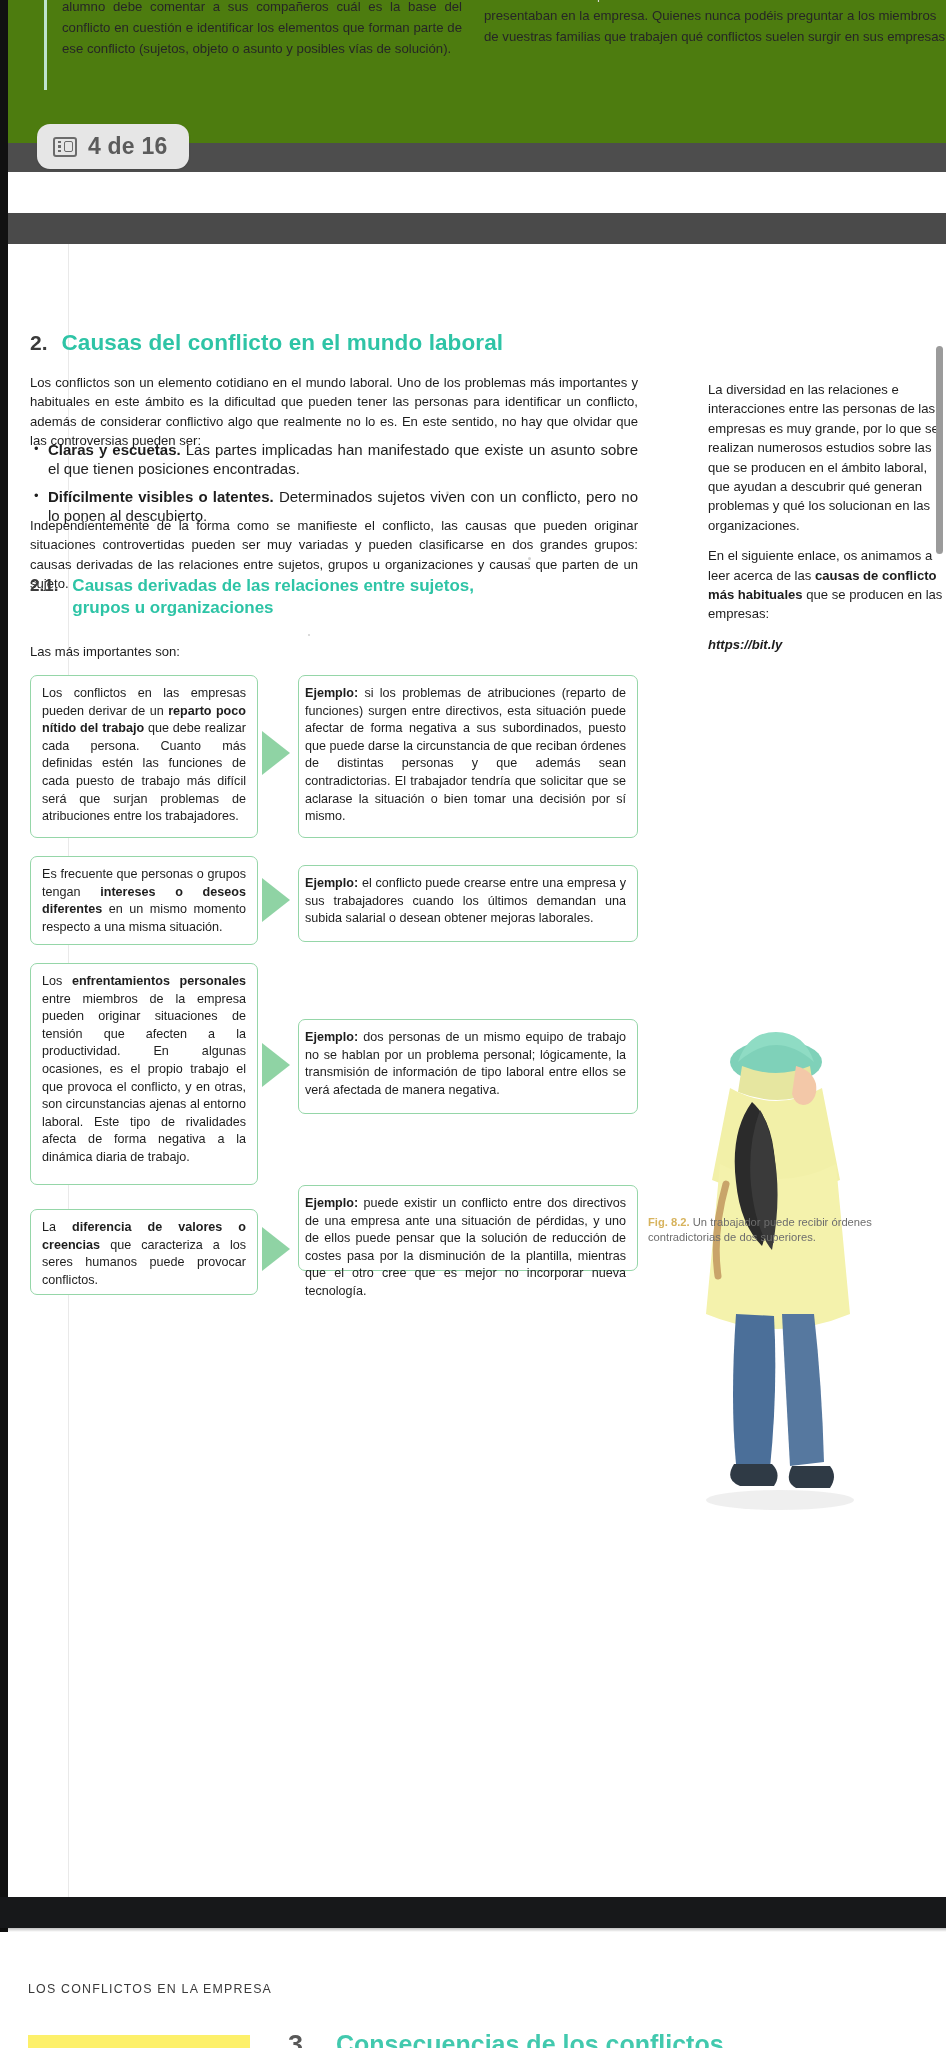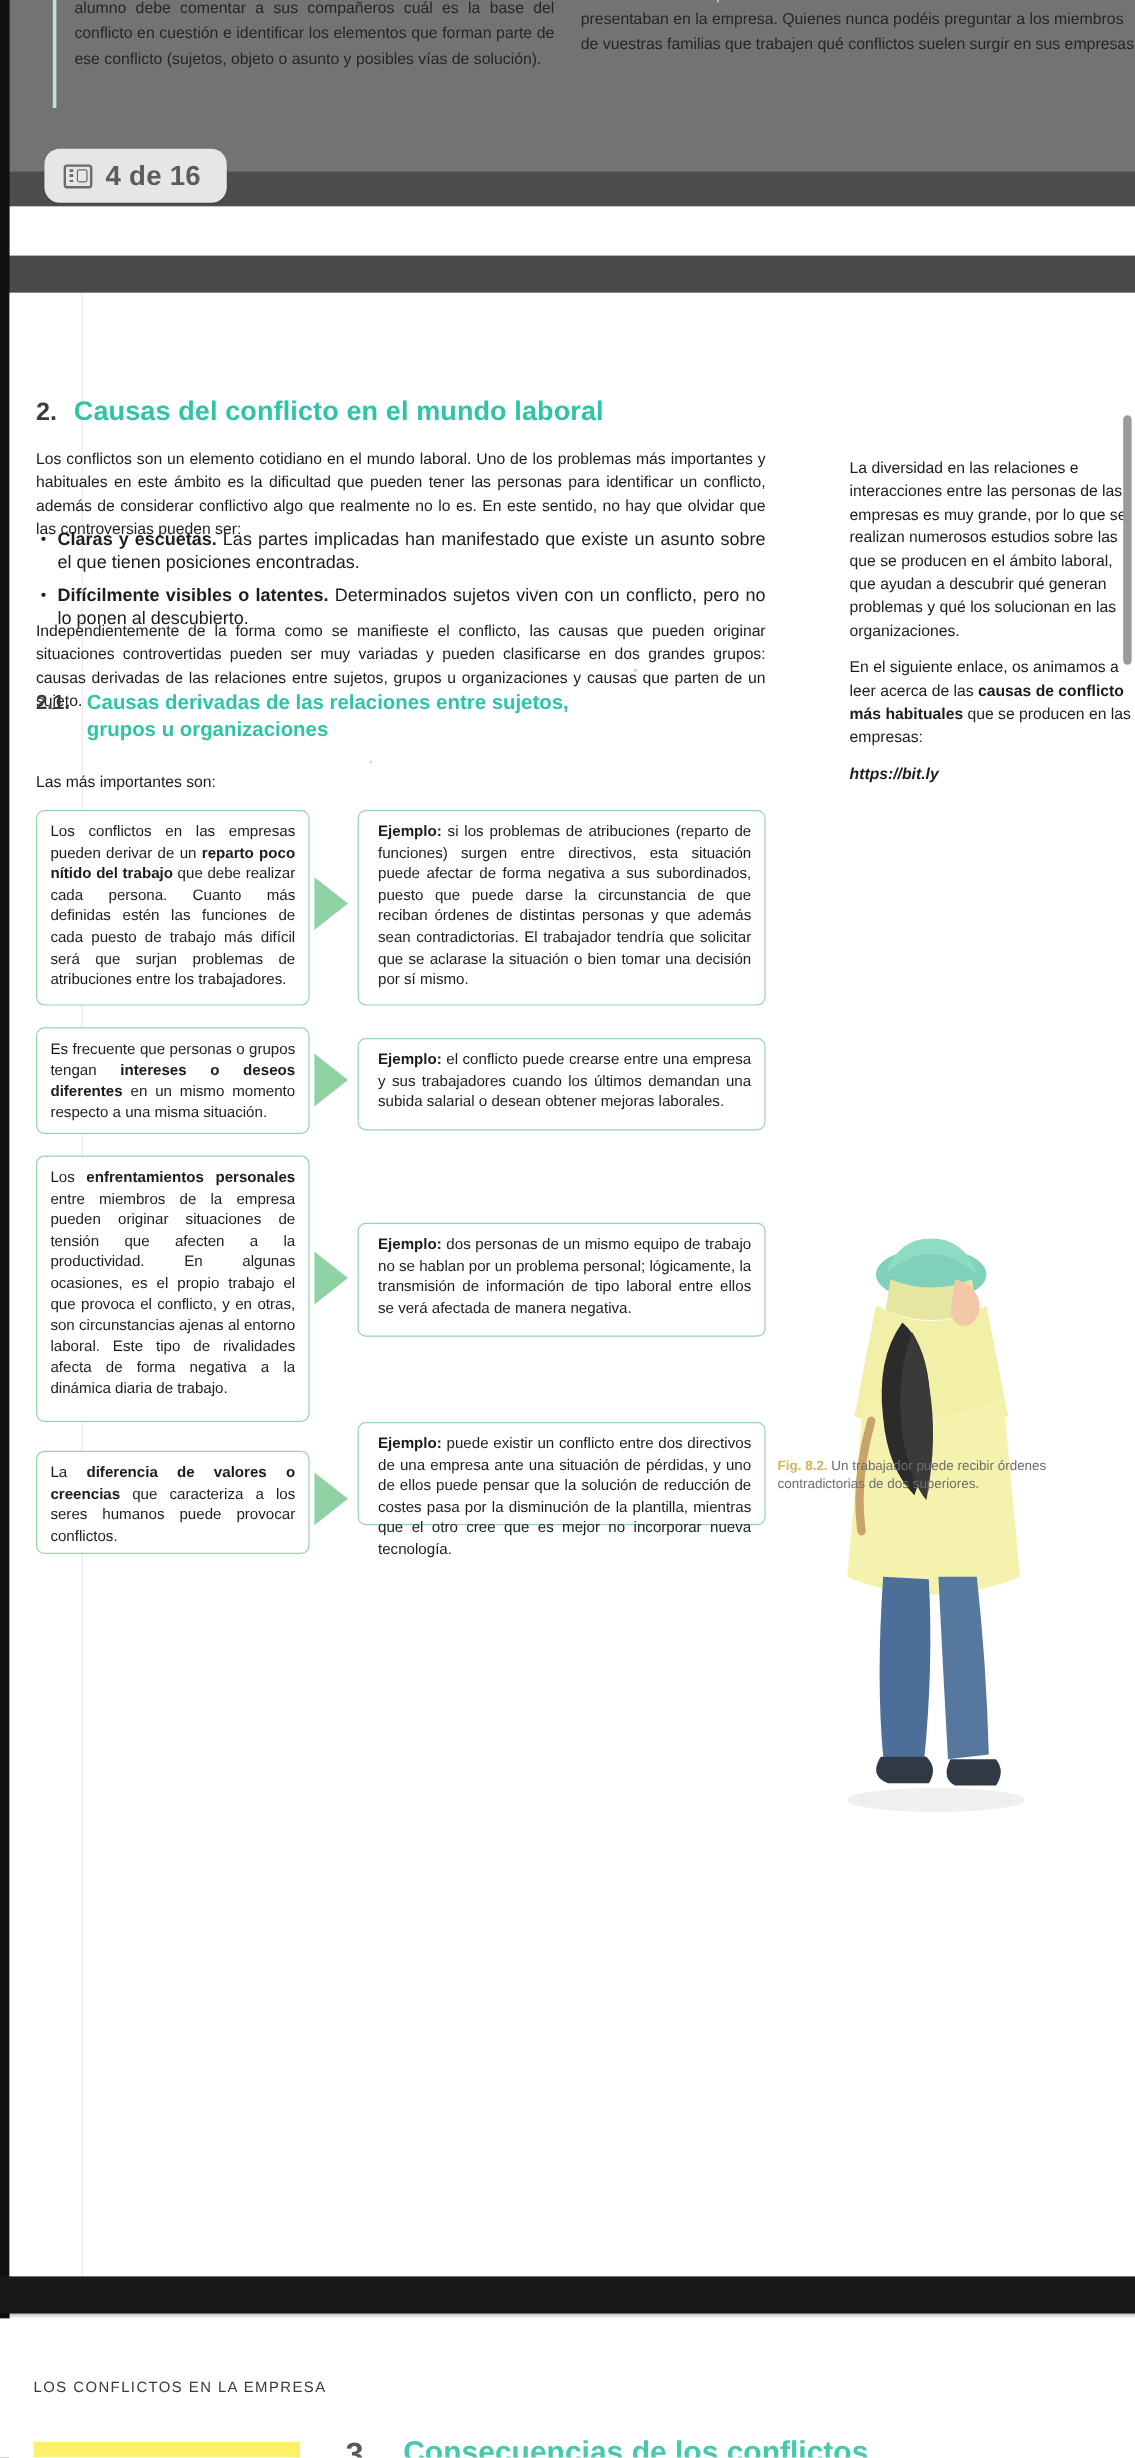--- a/index.html
+++ b/index.html
@@ -7,21 +7,21 @@
     width: 946px; height: 2048px;
     background: #ffffff;
     font-family: "Liberation Sans", sans-serif;
     overflow: hidden;
   }
   #viewer { position: relative; width: 946px; height: 2048px; background: #ffffff; }
 
   
   .prev-page {
     position: absolute; left: 0; top: 0; width: 946px; height: 190px;
-    background: #737373; overflow: hidden;
+    background: #4d7c0f; overflow: hidden;
   }
   .prev-page .leftbar {
     position: absolute; left: 44px; top: 0; width: 3px; height: 90px;
     background: #bfe3cf;
   }
   .prev-col-a {
     position: absolute; left: 62px; top: -4px; width: 400px;
     font-size: 13.2px; line-height: 21px; color: #262626; text-align: justify;
   }
   .prev-col-b {
@@ -160,21 +160,21 @@
 
   .cause-box {
     position: absolute; width: 228px;
     border: 1.4px solid #95d6a8; border-radius: 7px;
     background: #ffffff; padding: 9px 11px 10px 11px;
     font-size: 12.6px; line-height: 17.6px; color: #1d1d1d; text-align: justify;
   }
   .example-box {
     position: absolute; left: 268px; width: 340px;
     border: 1.4px solid #95d6a8; border-radius: 7px;
-    background: #ffffff; padding: 9px 11px 10px 16px;
+    background: #ffffff; padding: 9px 11px 10px 6px;
     font-size: 12.6px; line-height: 17.6px; color: #1d1d1d; text-align: justify;
   }
   .arrow {
     position: absolute; width: 0; height: 0;
     border-top: 22px solid transparent;
     border-bottom: 22px solid transparent;
     border-left: 28px solid #8fd3a4;
   }
 
   

